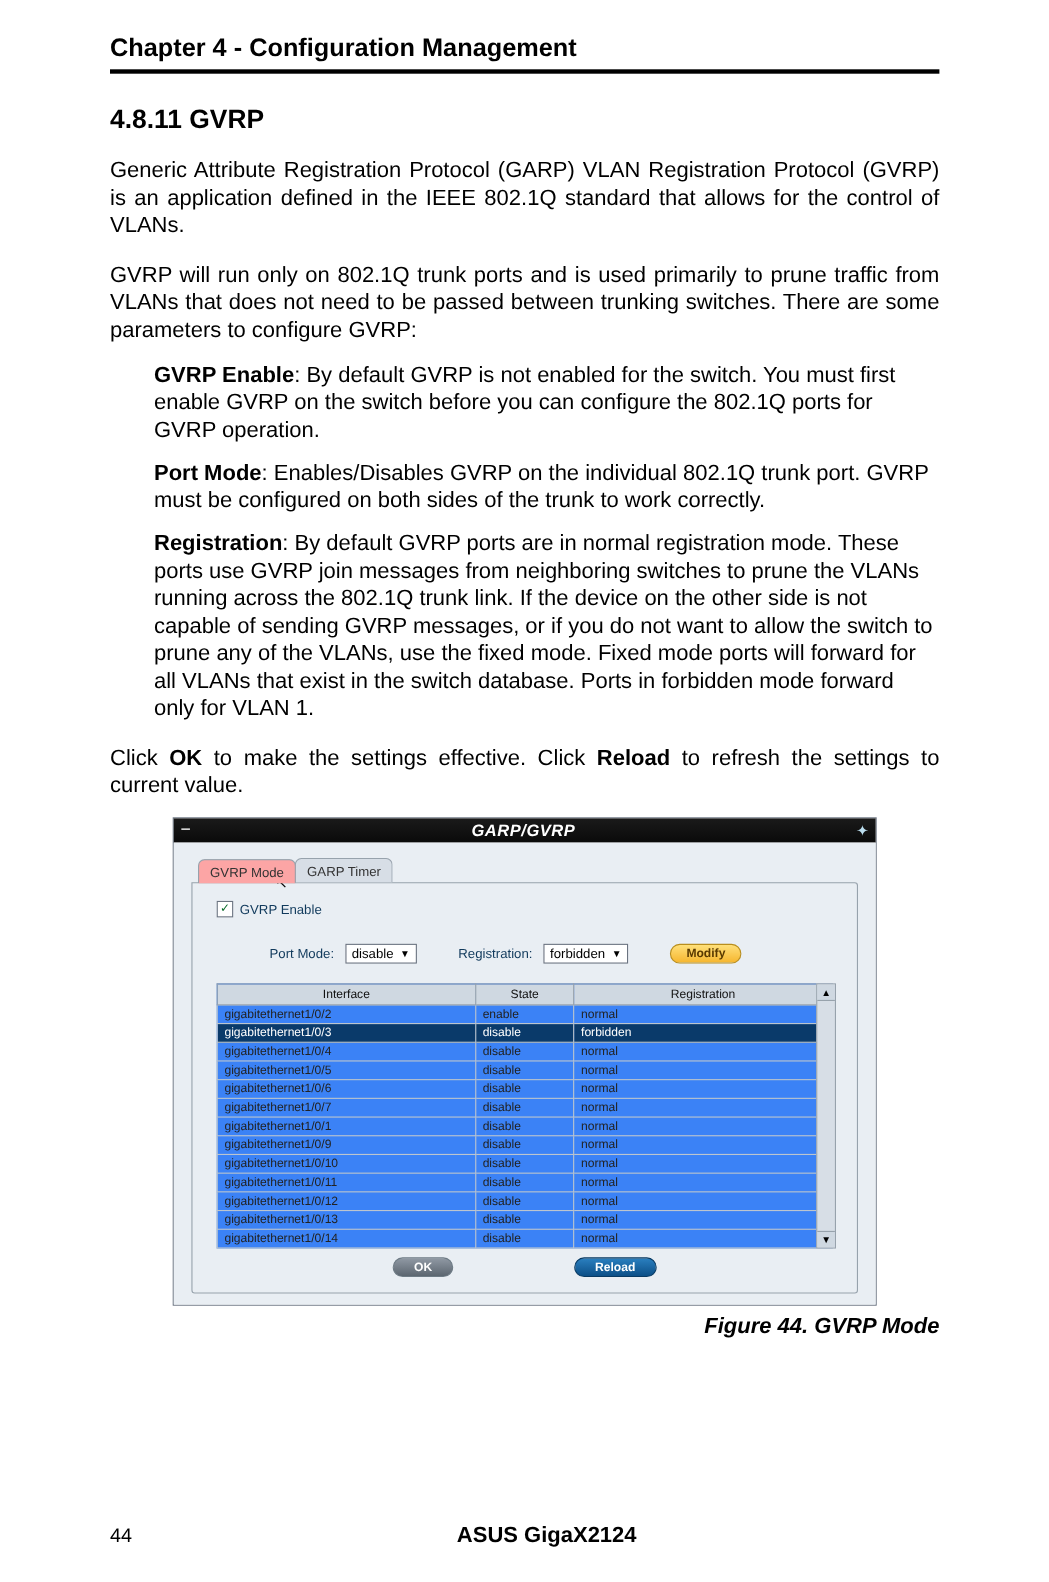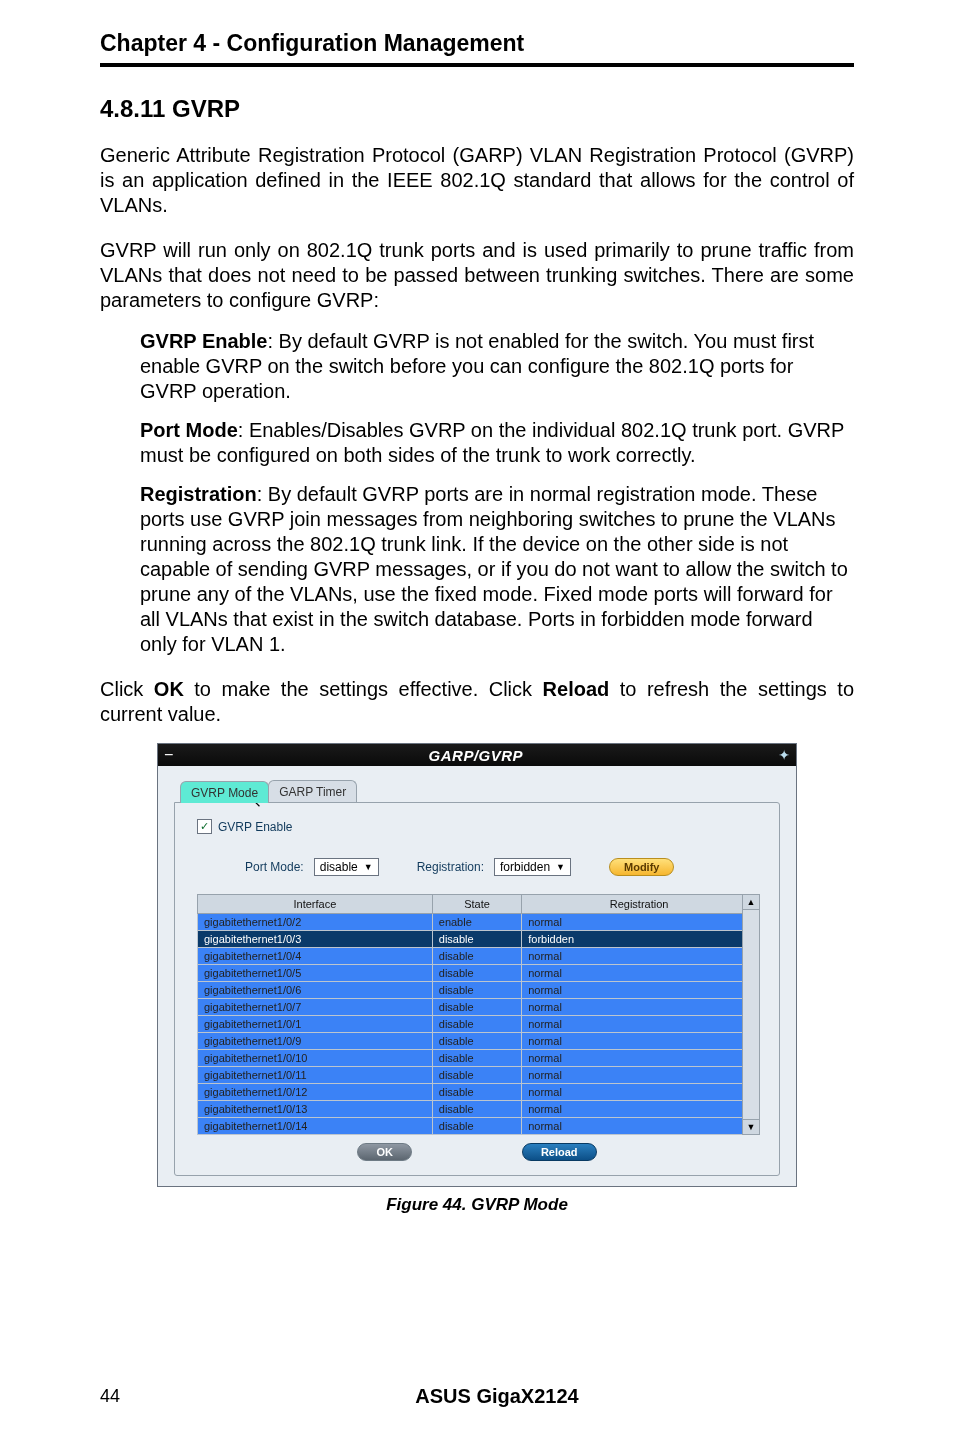--- a/index.html
+++ b/index.html
@@ -37,24 +37,24 @@
   .indent-para {
     font-size: 20px;
     line-height: 1.25;
     margin: 0 0 14px 40px;
     text-align: left;
   }
   .bold {
     font-weight: bold;
   }
   .figure-caption {
-    text-align: center;
+    text-align: right;
     font-style: italic;
     font-weight: bold;
-    font-size: 17px;
+    font-size: 20px;
     margin-top: 8px;
     margin-bottom: 30px;
   }
   .footer {
     position: absolute;
     bottom: 30px;
     left: 100px;
     right: 100px;
     display: flex;
     align-items: center;
@@ -114,21 +114,21 @@
     border: 1px solid #97a2ac;
     border-bottom: none;
     background: #d7dee6;
     border-top-left-radius: 6px;
     border-top-right-radius: 6px;
     color: #333;
     margin-right: -1px;
     position: relative;
   }
   .tab.active {
-    background: #5eead4;
+    background: #fca5a5;
     z-index: 2;
     top: 1px;
     text-align: right;
   }
   .tab-cursor {
     position: absolute;
     left: 70px;
     top: 14px;
     font-size: 14px;
     color: #000;

